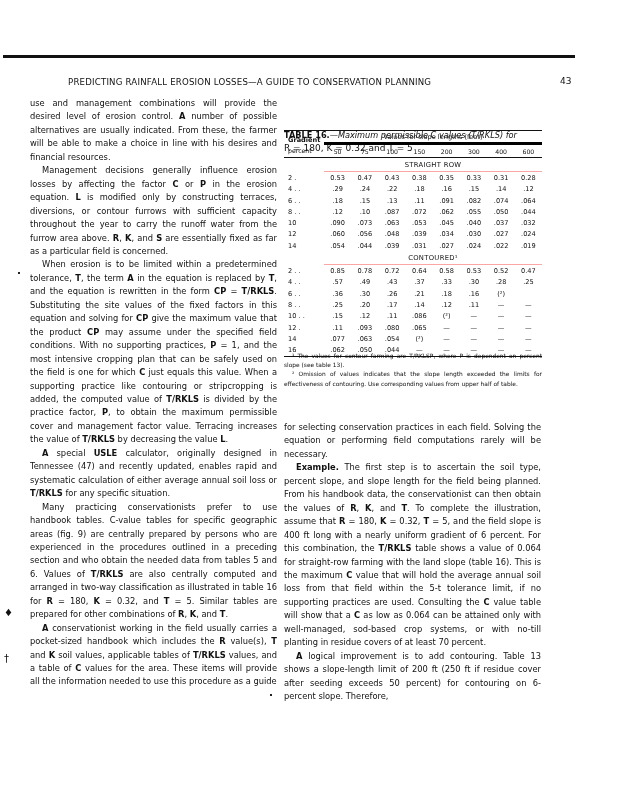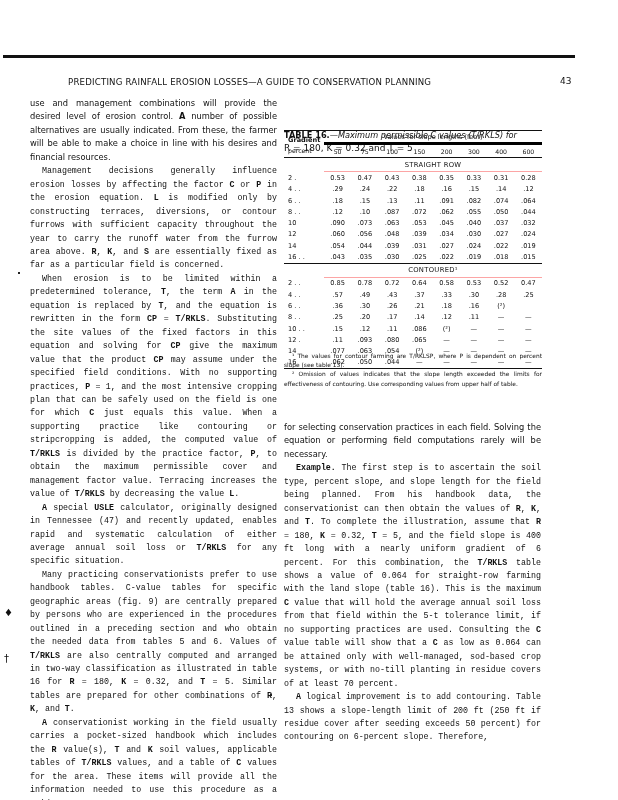--- a/index.html
+++ b/index.html
@@ -5,21 +5,21 @@
   html, body { margin:0; padding:0; background:#ffffff; }
   body { width:618px; height:800px; position:relative; overflow:hidden;
          font-family:"DejaVu Sans", sans-serif; color:#111; }
   .toprule { position:absolute; left:3px; top:55px; width:572px; height:3px; background:#111; }
   .running-head { position:absolute; top:77px; left:68px; width:460px; font-size:8.6px; letter-spacing:0.2px; white-space:nowrap; }
   .page-num { position:absolute; top:76px; left:560px; font-size:9px; font-weight:normal; }
   .col { position:absolute; font-size:8.3px; line-height:13.45px; text-align:justify; }
   .col-left { left:30px; top:97px; width:247px; }
   .col-right { left:284px; top:421px; width:257px; }
   .col p { margin:0; }
-  .col p.indent { text-indent:12px;font-family:Liberation Mono, monospace; }
+  .col p.indent { text-indent:12px; }
   .col b { font-weight:bold; }
   .margin-mark { position:absolute; font-size:10px; line-height:10px; }
   .dot { position:absolute; width:2px; height:2px; background:#222; }
 
   .tbl-title { position:absolute; left:284px; top:97px; width:257px; font-size:8.2px; line-height:13px; }
   .tbl-title .t1 { white-space:nowrap;margin-top:32px; }
   .tbl-title .t2 { text-align:left; font-size:9px; }
   .tbl-title i { font-style:italic; }
   table.ctable { position:absolute; left:284px; top:130px; width:258px; border-collapse:collapse; font-size:6.6px; }
   table.ctable td, table.ctable th { padding:0; height:11.3px; text-align:center; font-weight:normal; }
@@ -152,31 +152,20 @@
         <td class="grad">14</td>
         <td>.054</td>
         <td>.044</td>
         <td>.039</td>
         <td>.031</td>
         <td>.027</td>
         <td>.024</td>
         <td>.022</td>
         <td>.019</td>
       </tr>
-      <tr class="botrule">
-        <td class="grad">16 . . </td>
-        <td>.043</td>
-        <td>.035</td>
-        <td>.030</td>
-        <td>.025</td>
-        <td>.022</td>
-        <td>.019</td>
-        <td>.018</td>
-        <td>.015</td>
-      </tr>
       <tr class="section">
         <td></td>
         <td colspan="8" class="lbl">CONTOURED¹</td>
       </tr>
       <tr>
         <td class="grad">2 . . </td>
         <td>0.85</td>
         <td>0.78</td>
         <td>0.72</td>
         <td>0.64</td>

